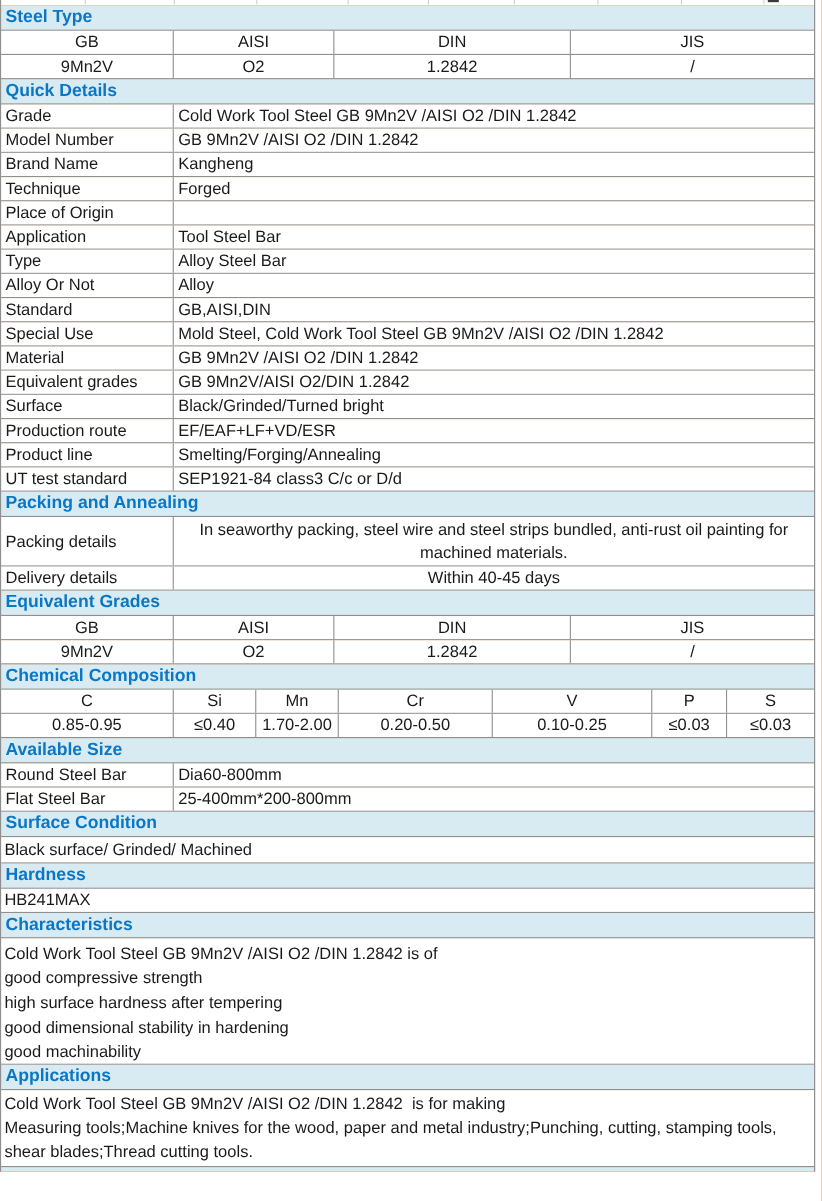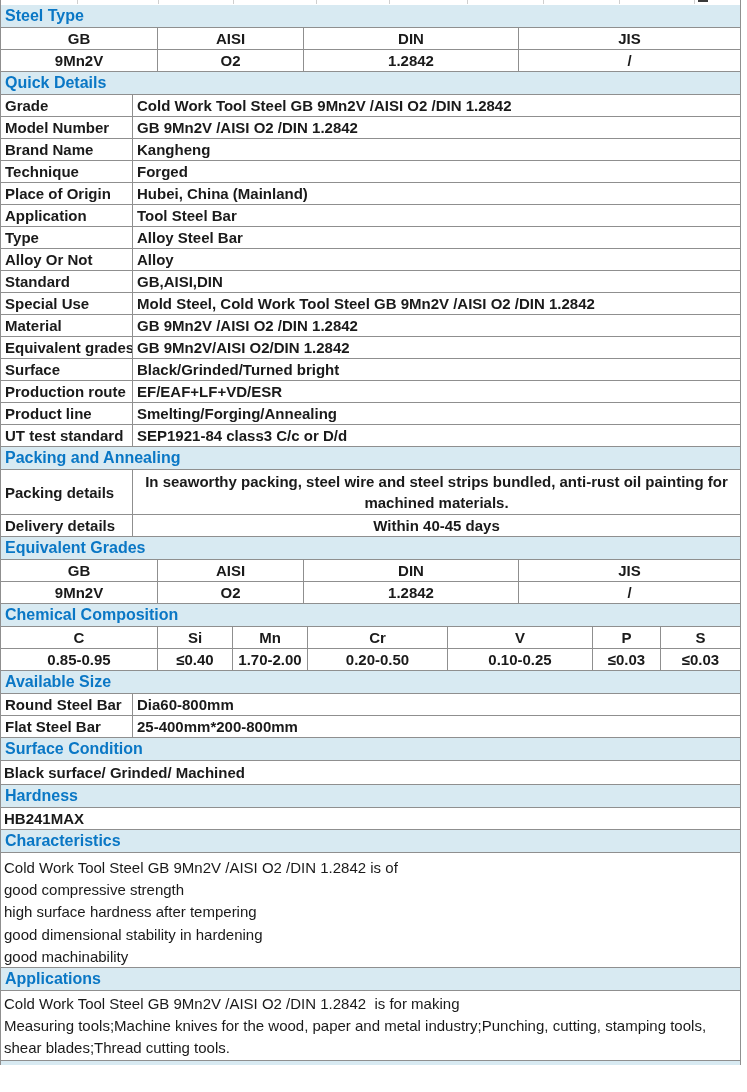--- a/index.html
+++ b/index.html
@@ -24,32 +24,32 @@
   .top-strip .vline{position:absolute;top:0;width:1px;height:4px;background:#cfcfcf;}
   .top-strip .dash{position:absolute;top:0;left:697px;width:10px;height:2px;background:#3a3a3a;}
   .band{
     display:flex;align-items:center;height:23px;box-sizing:border-box;
     background:var(--band-bg);color:var(--band-text);
     font-weight:bold;font-size:16px;padding-left:4px;
     border-bottom:1px solid var(--border);
   }
   .row{
     display:flex;height:22px;box-sizing:border-box;
-    border-bottom:1px solid var(--border);background:#fff;font-weight:bold;
+    border-bottom:1px solid var(--border);background:#fff;
   }
   .row.tall{height:45px;}
   .row.h24{height:24px;}
   .cell{
     display:flex;align-items:center;box-sizing:border-box;
     border-right:1px solid var(--border);
     padding:0 4px;overflow:hidden;white-space:nowrap;
   }
   .cell.last{border-right:none;flex:1;}
   .cell.center{justify-content:center;}
-  .w-label{width:132px;}
+  .w-label{width:157px;}
   .w-c1{width:157px;}
   .w-c2{width:146px;}
   .w-c3{width:215px;}
   .chem1{width:157px;} .chem2{width:75px;} .chem3{width:75px;}
   .chem4{width:140px;} .chem5{width:145px;} .chem6{width:68px;}
   .cell.wrap{white-space:normal;text-align:center;line-height:21px;}
   .freetext{
     box-sizing:border-box;border-bottom:1px solid var(--border);
     display:flex;align-items:center;padding-left:3px;background:#fff;
   }
@@ -108,21 +108,20 @@
   <div class="row">
     <div class="cell w-label">Brand Name</div>
     <div class="cell last">Kangheng</div>
   </div>
   <div class="row">
     <div class="cell w-label">Technique</div>
     <div class="cell last">Forged</div>
   </div>
   <div class="row">
     <div class="cell w-label">Place of Origin</div>
-    <div class="cell last">Hubei, China (Mainland)</div>
   </div>
   <div class="row">
     <div class="cell w-label">Application</div>
     <div class="cell last">Tool Steel Bar</div>
   </div>
   <div class="row">
     <div class="cell w-label">Type</div>
     <div class="cell last">Alloy Steel Bar</div>
   </div>
   <div class="row">

